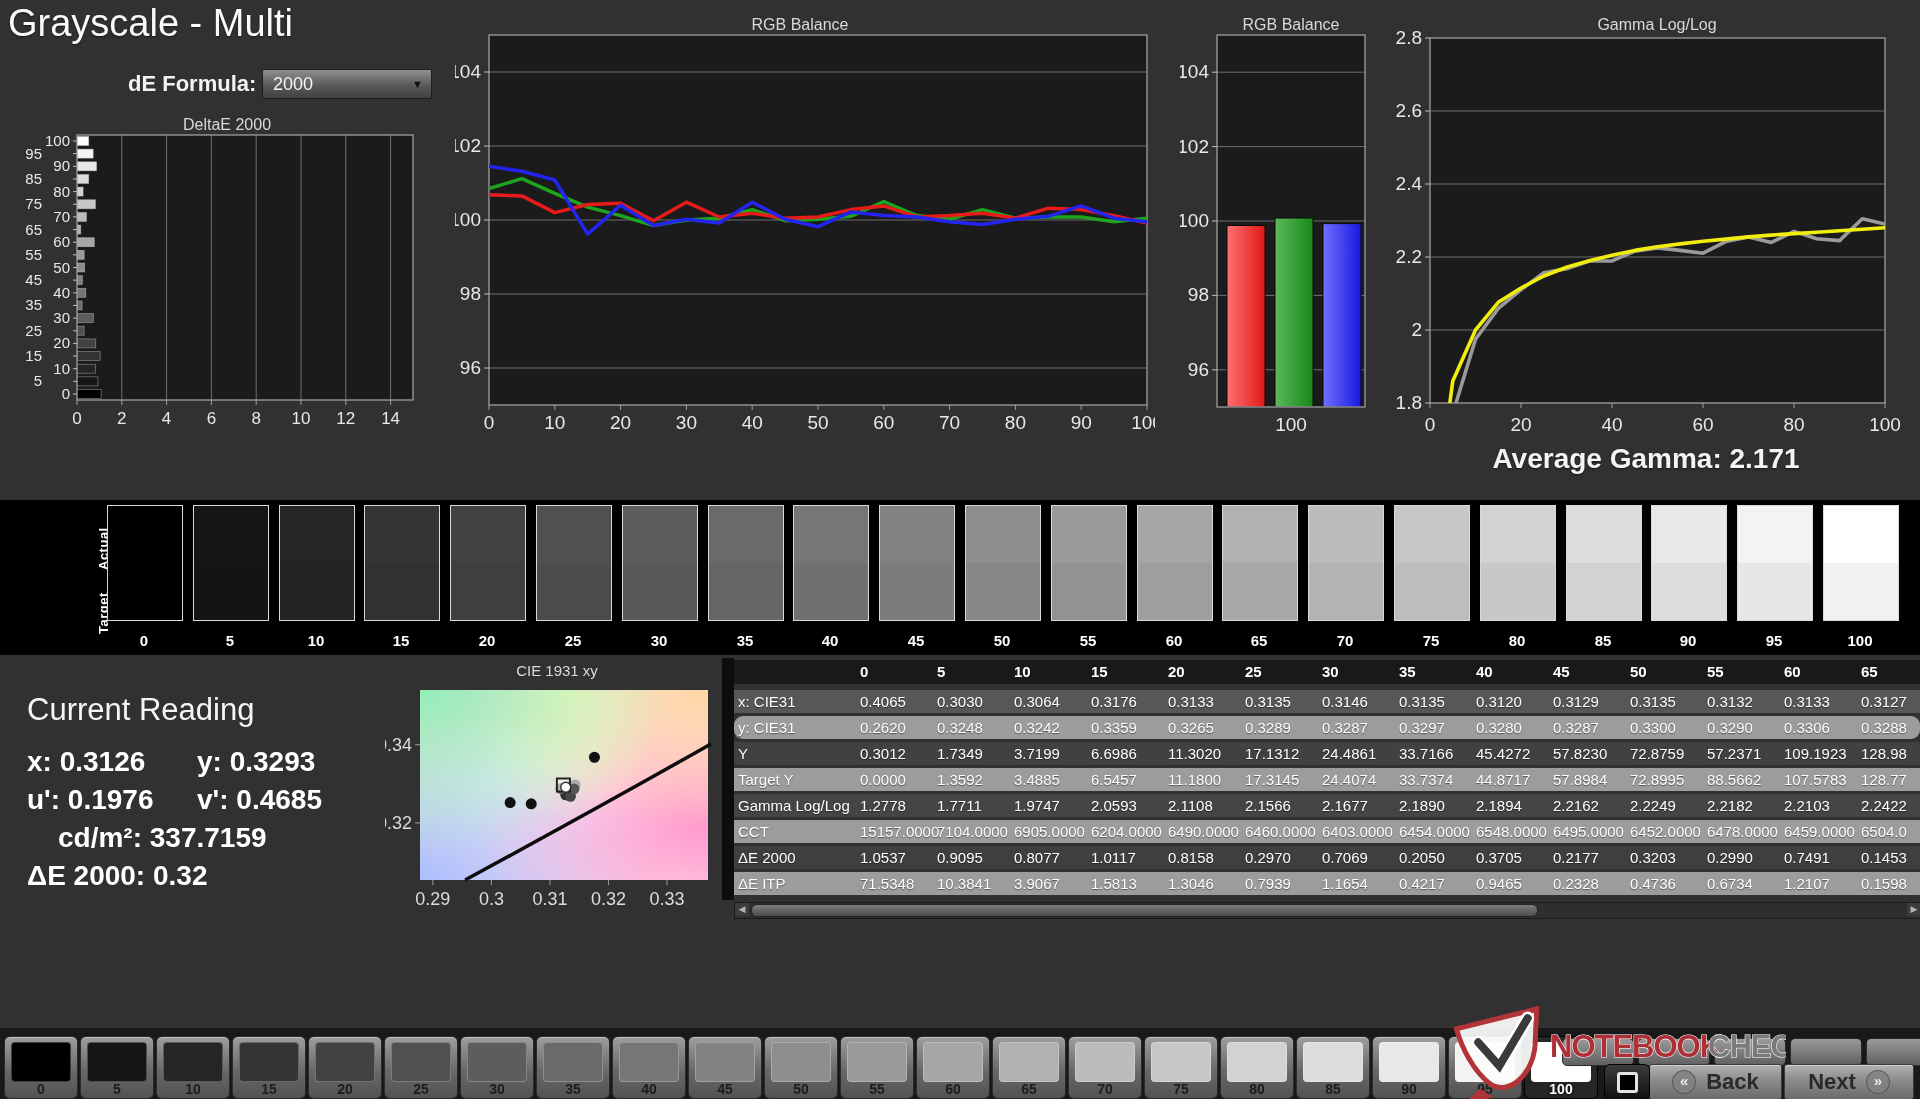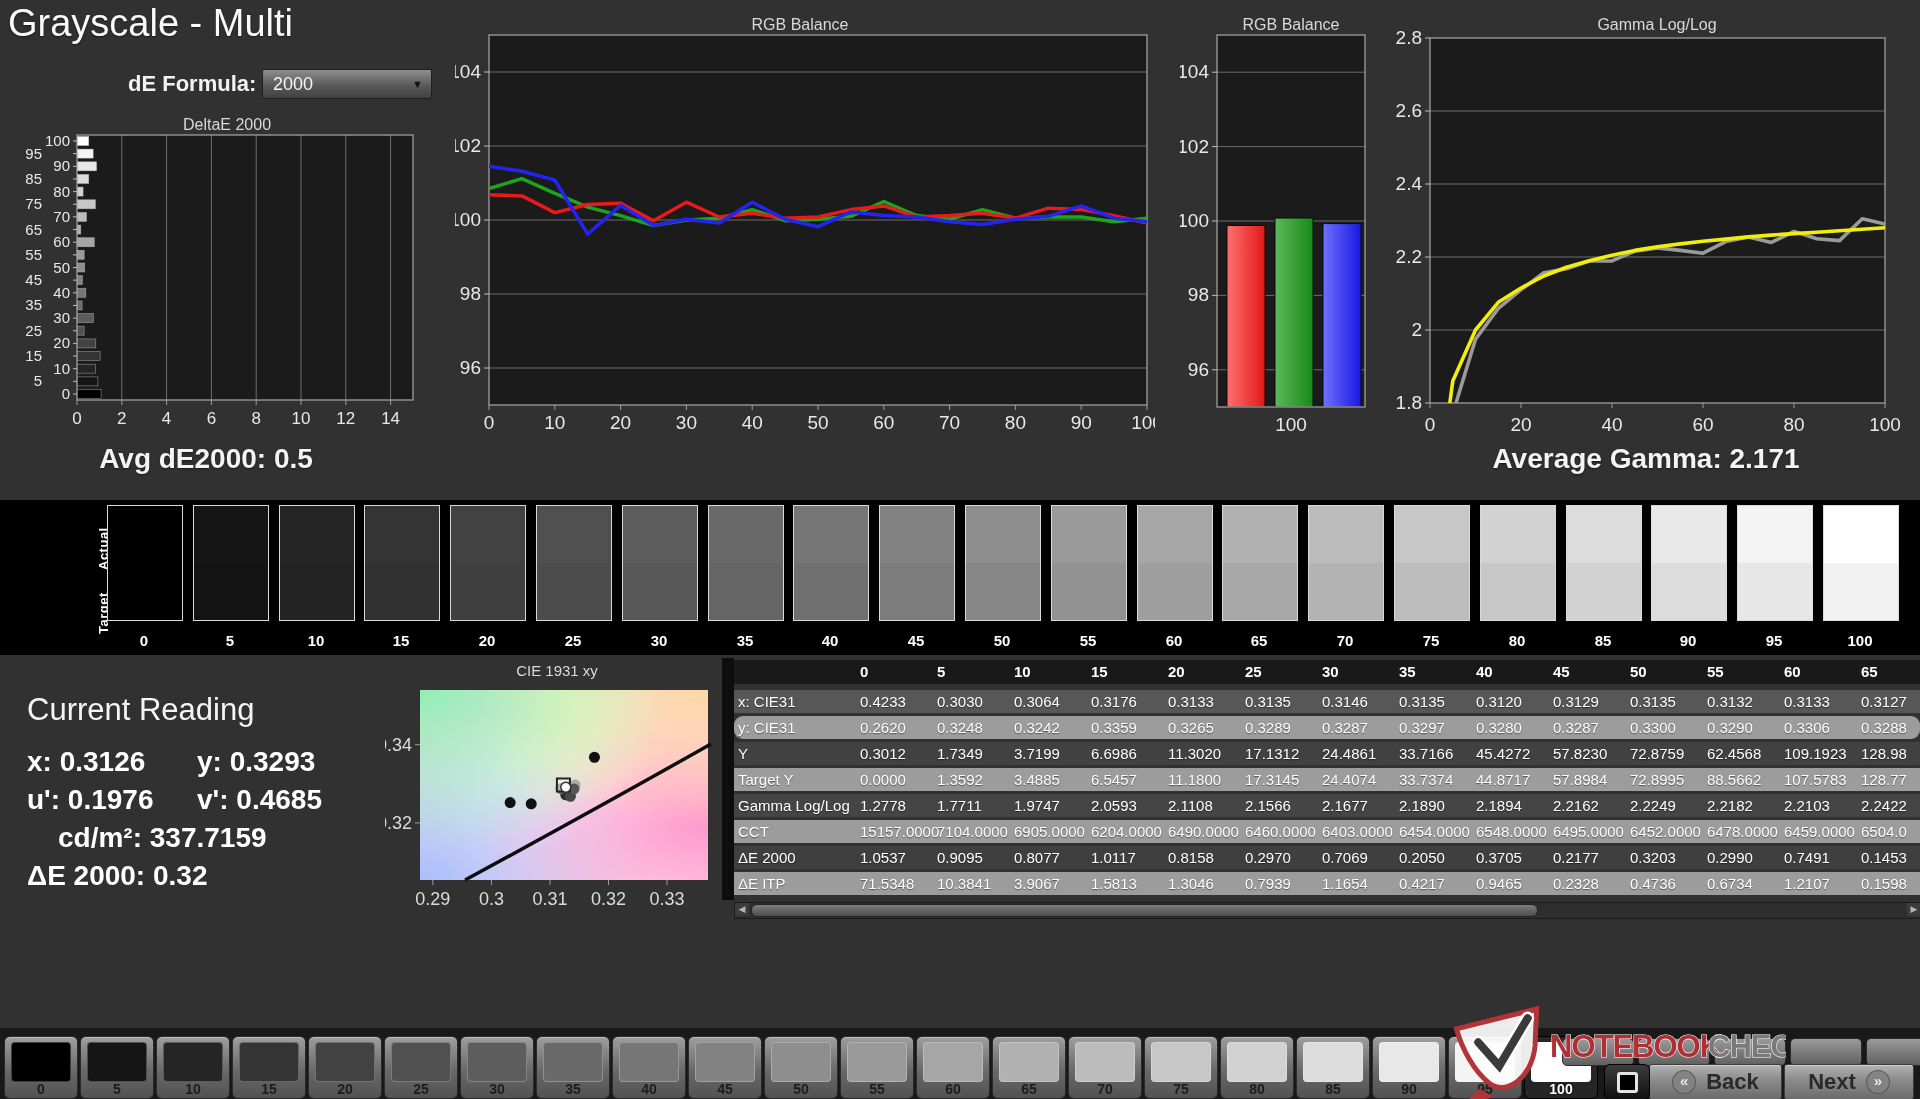--- a/index.html
+++ b/index.html
@@ -293,21 +293,20 @@
         <defs>
           <clipPath id="c-gamma_loglog-clip">
             <rect x="35" y="26" width="455" height="365"></rect>
           </clipPath>
         </defs>
         <polyline points="35.0,581.6 57.8,401.5 80.5,327.2 103.3,296.4 126.0,277.6 148.8,260.8 171.5,256.8 194.3,249.0 217.0,248.9 239.8,239.1 262.5,235.9 285.3,238.4 308.0,241.2 330.8,229.6 353.5,224.9 376.3,230.4 399.0,219.4 421.8,226.7 444.5,228.6 467.3,206.7 490.0,212.1" fill="none" stroke="#9a9a9a" stroke-width="3.6" stroke-linejoin="round" stroke-linecap="round" clip-path="url(#c-gamma_loglog-clip)"></polyline>
         <polyline points="35.0,537.0 57.8,369.1 80.5,318.0 103.3,290.3 126.0,276.0 148.8,264.0 171.5,255.2 194.3,248.7 217.0,243.2 239.8,238.4 262.5,234.8 285.3,231.9 308.0,229.3 330.8,227.1 353.5,224.9 376.3,223.1 399.0,221.6 421.8,220.2 444.5,218.7 467.3,217.3 490.0,215.8" fill="none" stroke="#f2ee0c" stroke-width="3.6" stroke-linejoin="round" stroke-linecap="round" clip-path="url(#c-gamma_loglog-clip)"></polyline>
       </svg>
     </div>
 
-  <div class="abs stat" style="left:6px;top:443px;">Avg dE2000: 0.5</div>
   <div class="abs stat" style="left:1446px;top:443px;">Average Gamma: 2.171</div>
 
   <div class="strip" id="swatch-strip">
     <div class="strip-rot" style="left:96px;top:8px;height:62px;">Actual</div>
     <div class="strip-rot" style="left:96px;top:72px;height:62px;">Target</div>
   <div class="swatch" style="left: 107px; top: 5px; width: 74px; height: 114px; background: linear-gradient(rgb(0, 0, 0) 0px, rgb(0, 0, 0) 50%, rgb(0, 0, 0) 50%, rgb(0, 0, 0) 100%);"></div>
       <div class="swatch-lab" style="left: 107px; top: 132px; width: 74px;">0</div>
       <div class="swatch" style="left: 193px; top: 5px; width: 74px; height: 114px; background: linear-gradient(rgb(21, 21, 21) 0px, rgb(21, 21, 21) 50%, rgb(20, 20, 20) 50%, rgb(20, 20, 20) 100%);"></div>
       <div class="swatch-lab" style="left: 193px; top: 132px; width: 74px;">5</div>
       <div class="swatch" style="left: 279px; top: 5px; width: 74px; height: 114px; background: linear-gradient(rgb(37, 37, 37) 0px, rgb(37, 37, 37) 50%, rgb(35, 35, 35) 50%, rgb(35, 35, 35) 100%);"></div>
@@ -407,21 +406,21 @@
         <div class="tbl-headcell" style="left: 665px;">35</div>
         <div class="tbl-headcell" style="left: 742px;">40</div>
         <div class="tbl-headcell" style="left: 819px;">45</div>
         <div class="tbl-headcell" style="left: 896px;">50</div>
         <div class="tbl-headcell" style="left: 973px;">55</div>
         <div class="tbl-headcell" style="left: 1050px;">60</div>
         <div class="tbl-headcell" style="left: 1127px;">65</div>
       </div>
       <div class="tbl-row" style="top: 32px; background: rgb(87, 87, 87);">
         <div class="tbl-cell" style="left: 4px; top: 3px;">x: CIE31</div>
-        <div class="tbl-cell" style="left: 126px; top: 3px;">0.4233</div>
+        <div class="tbl-cell" style="left: 126px; top: 3px;">0.4065</div>
         <div class="tbl-cell" style="left: 203px; top: 3px;">0.3030</div>
         <div class="tbl-cell" style="left: 280px; top: 3px;">0.3064</div>
         <div class="tbl-cell" style="left: 357px; top: 3px;">0.3176</div>
         <div class="tbl-cell" style="left: 434px; top: 3px;">0.3133</div>
         <div class="tbl-cell" style="left: 511px; top: 3px;">0.3135</div>
         <div class="tbl-cell" style="left: 588px; top: 3px;">0.3146</div>
         <div class="tbl-cell" style="left: 665px; top: 3px;">0.3135</div>
         <div class="tbl-cell" style="left: 742px; top: 3px;">0.3120</div>
         <div class="tbl-cell" style="left: 819px; top: 3px;">0.3129</div>
         <div class="tbl-cell" style="left: 896px; top: 3px;">0.3135</div>
@@ -452,21 +451,21 @@
         <div class="tbl-cell" style="left: 203px; top: 3px;">1.7349</div>
         <div class="tbl-cell" style="left: 280px; top: 3px;">3.7199</div>
         <div class="tbl-cell" style="left: 357px; top: 3px;">6.6986</div>
         <div class="tbl-cell" style="left: 434px; top: 3px;">11.3020</div>
         <div class="tbl-cell" style="left: 511px; top: 3px;">17.1312</div>
         <div class="tbl-cell" style="left: 588px; top: 3px;">24.4861</div>
         <div class="tbl-cell" style="left: 665px; top: 3px;">33.7166</div>
         <div class="tbl-cell" style="left: 742px; top: 3px;">45.4272</div>
         <div class="tbl-cell" style="left: 819px; top: 3px;">57.8230</div>
         <div class="tbl-cell" style="left: 896px; top: 3px;">72.8759</div>
-        <div class="tbl-cell" style="left: 973px; top: 3px;">62.4568</div>
+        <div class="tbl-cell" style="left: 973px; top: 3px;">57.2371</div>
         <div class="tbl-cell" style="left: 1050px; top: 3px;">109.1923</div>
         <div class="tbl-cell" style="left: 1127px; top: 3px;">128.98</div>
       </div>
       <div class="tbl-row" style="top: 110px; background: rgb(156, 156, 156);">
         <div class="tbl-cell" style="left: 4px; top: 3px;">Target Y</div>
         <div class="tbl-cell" style="left: 126px; top: 3px;">0.0000</div>
         <div class="tbl-cell" style="left: 203px; top: 3px;">1.3592</div>
         <div class="tbl-cell" style="left: 280px; top: 3px;">3.4885</div>
         <div class="tbl-cell" style="left: 357px; top: 3px;">6.5457</div>
         <div class="tbl-cell" style="left: 434px; top: 3px;">11.1800</div>

